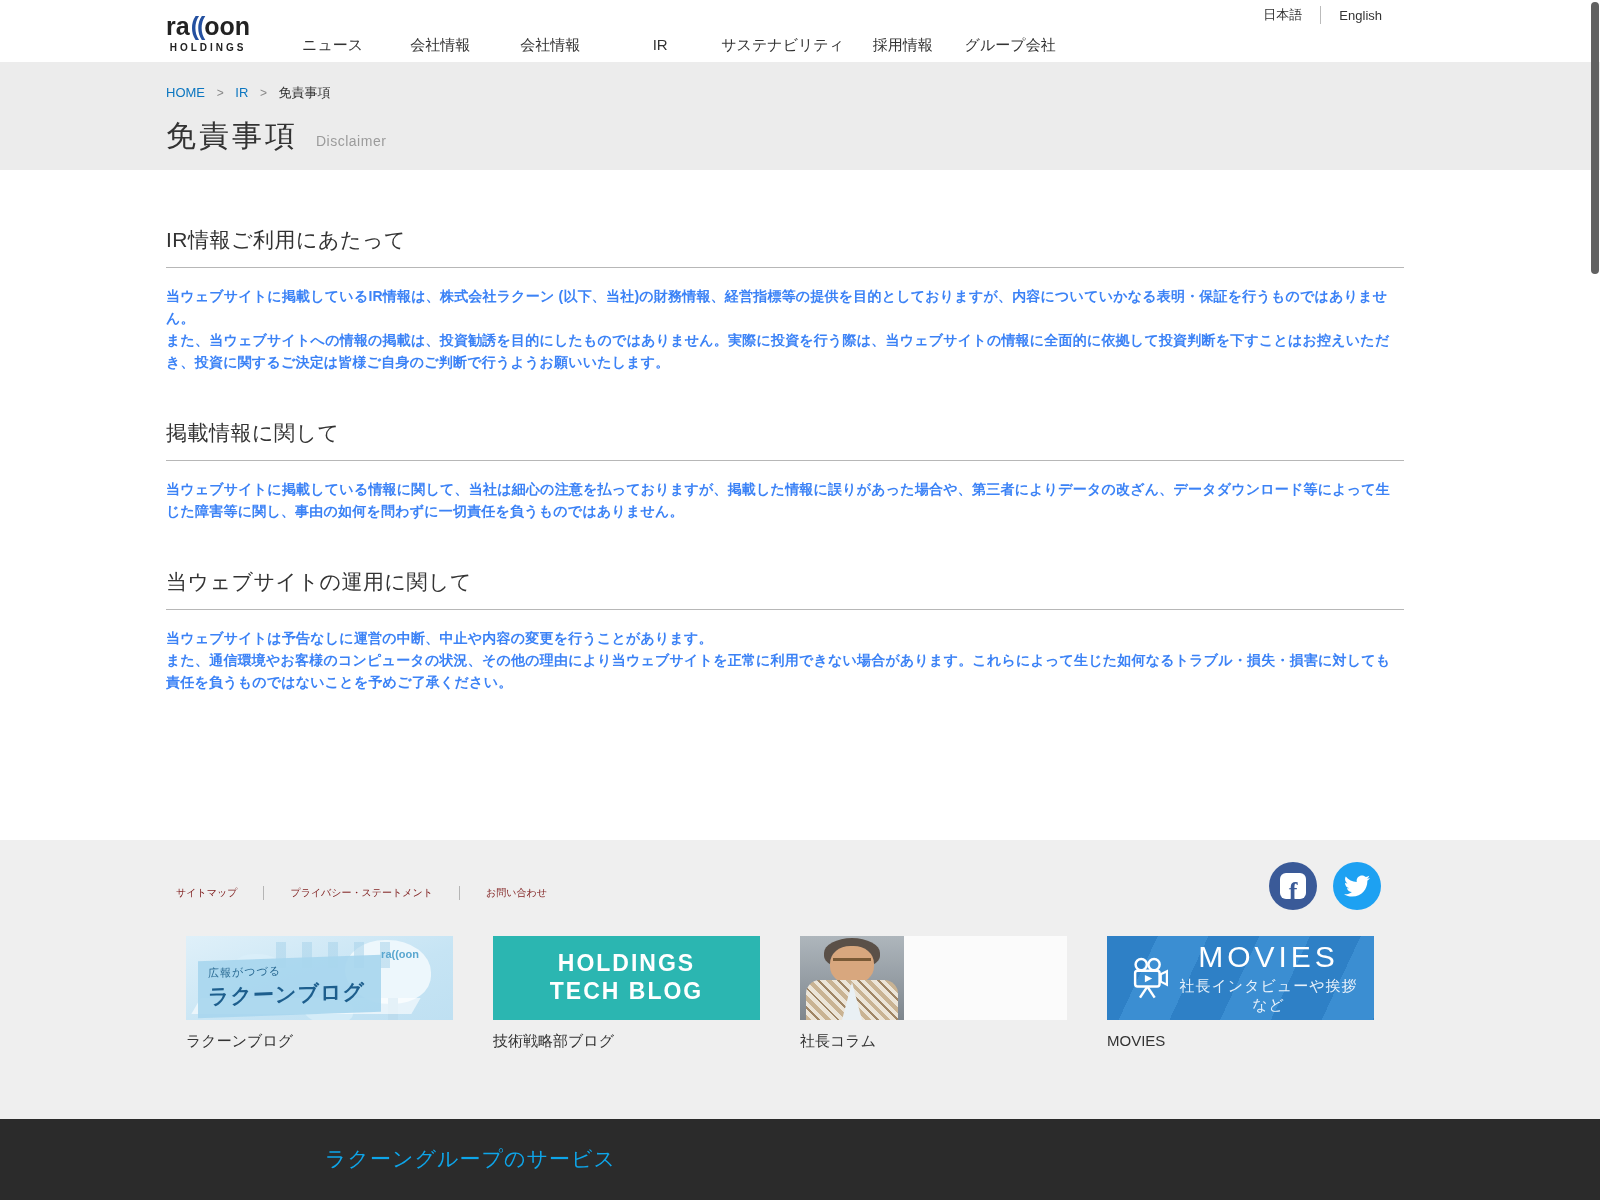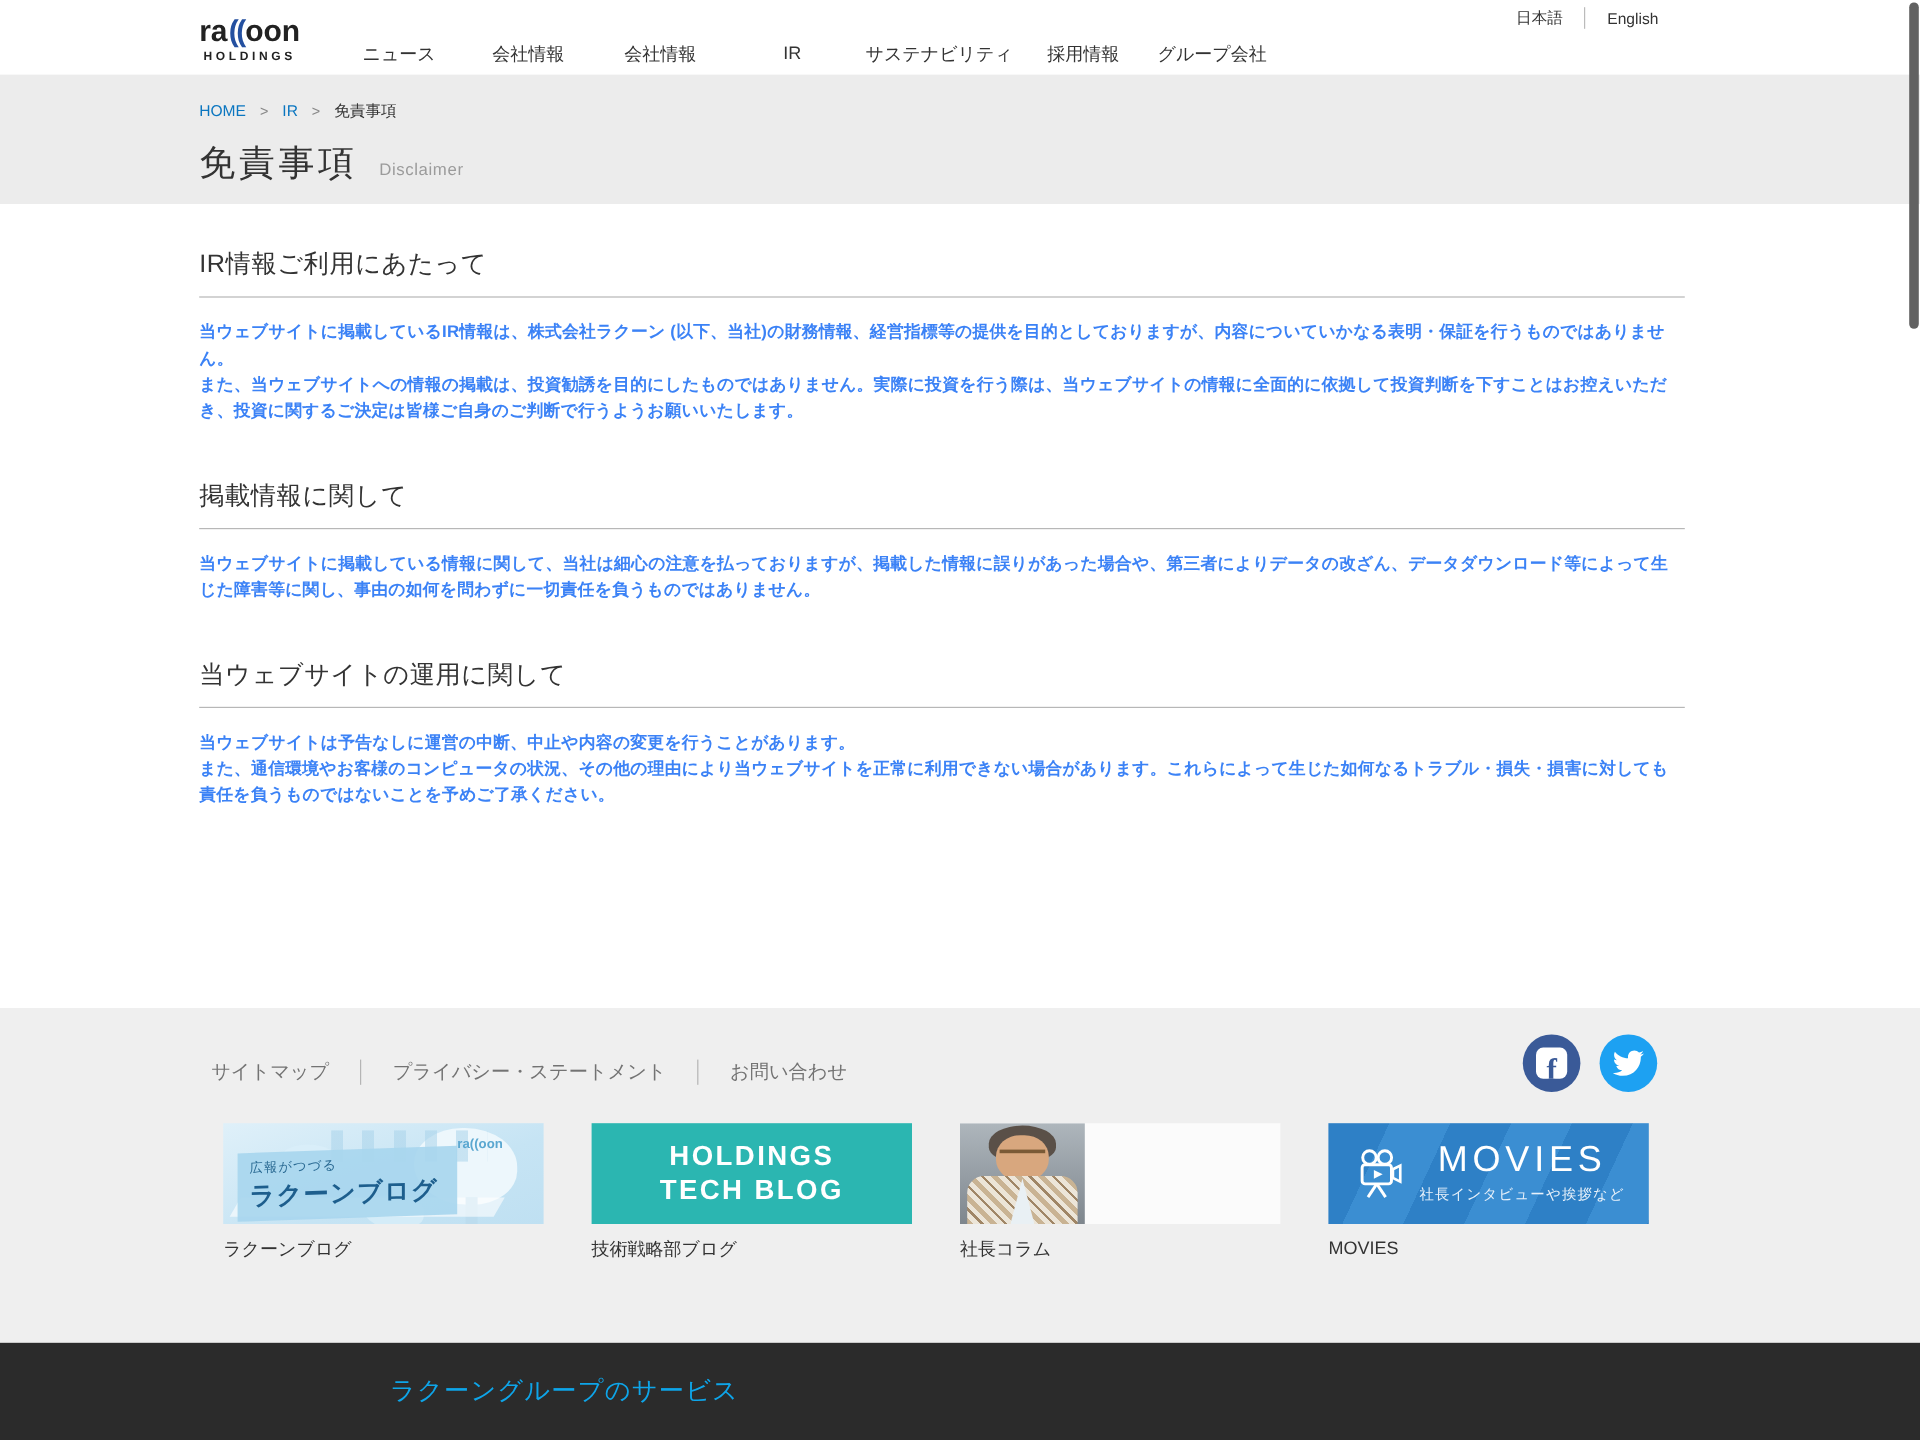--- a/index.html
+++ b/index.html
@@ -28,30 +28,30 @@
   .hero { height:108px; background:#ececec; padding-top:22px; }
   .breadcrumb { font-size:13px; }
   .bc-link { color:#0b76c0; cursor:pointer; }
   .bc-sep { color:#888; margin:0 8px; font-size:12px; }
   .bc-current { color:#333; }
   .page-title-row { margin-top:14px; display:flex; align-items:baseline; }
   .page-title { font-size:30px; letter-spacing:3px; color:#333; font-weight:400; }
   .page-subtitle { font-size:14px; color:#9b9b9b; margin-left:18px; letter-spacing:0.5px; }
 
   
-  .main { background:#fff; height:670px; padding-top:36px; }
+  .main { background:#fff; height:670px; padding-top:56px; }
   .section + .section { margin-top:46px; }
   .section h2 { font-size:21px; font-weight:400; color:#333; padding-bottom:13px; border-bottom:1px solid #b7b7b7; margin-bottom:17px; letter-spacing:0.5px; }
   .section p { font-size:14px; line-height:22px; color:#3b82f6; letter-spacing:0.2px;font-weight:bold; }
 
   
   .footer { background:#efefef; height:279px; padding-top:36px; }
   .footer-top { display:flex; align-items:center; justify-content:space-between; }
   .footer-links { display:flex; align-items:center; }
-  .footer-link { font-size:16px; color:#737373; padding:0 26px; cursor:pointer; }
+  .footer-link { font-size:10px; color:#7f1d1d; padding:0 26px; cursor:pointer; }
   .footer-link:first-child { padding-left:10px; }
   .footer-link:not(:last-child) { border-right:1px solid #b5b5b5; }
   .social { display:flex; gap:16px; margin-right:23px; margin-top:-14px; }
   .social-circle { width:48px; height:48px; border-radius:50%; display:flex; align-items:center; justify-content:center; cursor:pointer; }
   .social-circle.fb { background:#3a5a98; }
   .social-circle.tw { background:#1da1f2; }
   .fb-square { width:26px; height:26px; background:#fff; border-radius:6px; overflow:hidden; display:flex; justify-content:center; }
   .fb-f { color:#3a5a98; font-size:26px; font-weight:700; line-height:1; margin-top:6px; font-family:"Liberation Serif","DejaVu Serif",serif; }
 
   .banners { display:flex; gap:40px; margin-top:26px; padding-left:20px; }
@@ -88,21 +88,21 @@
   .col-text { flex:1; position:relative; padding:16px 12px 0 0; text-align:right;
     background-image:radial-gradient(#e3e3e3 1.4px, transparent 1.4px); background-size:9px 9px; background-color:#fcfcfc; }
   .col-title { font-size:21px; font-weight:700; color:#333; letter-spacing:1px; }
   .col-sub { font-size:11px; font-weight:700; color:#444; margin-top:8px; }
 
   
   .banner-movies { background:repeating-linear-gradient(115deg,#2e80c6 0 46px,#3b8ed2 46px 92px); display:flex; align-items:center; }
   .movies-icon { margin-left:22px; flex:0 0 auto; }
   .movies-text { flex:1; text-align:center; padding-right:10px; }
   .movies-title { color:#fff; font-size:30px; letter-spacing:4px; font-weight:400; line-height:1; }
-  .movies-sub { color:#e8f1fa; font-size:12px; margin-top:5px; letter-spacing:1px; }
+  .movies-sub { color:#e8f1fa; font-size:15px; margin-top:5px; letter-spacing:1px; }
 
   
   .dark-footer { background:#2b2b2b; height:81px; padding:26px 0 0 325px; }
   .dark-footer-title { color:#0ea5e9; font-size:21px; letter-spacing:1px; }
 
   
   .scrollbar-thumb { position:absolute; top:2px; right:1px; width:8px; height:272px; background:#616161; border-radius:4px; }
 </style>
 </head>
 <body>

